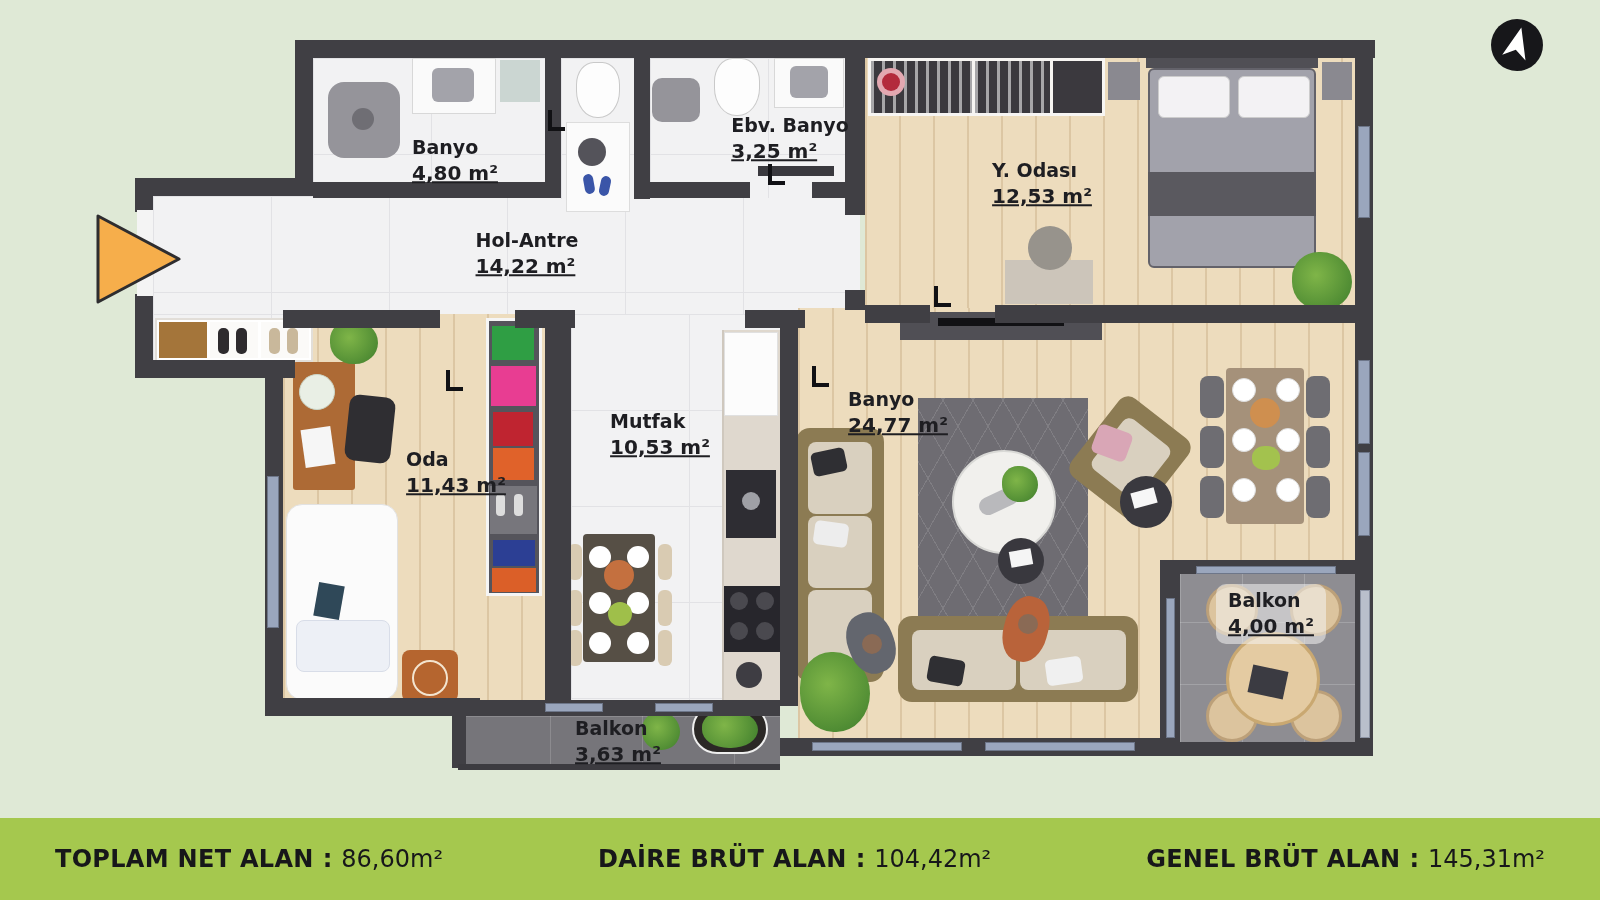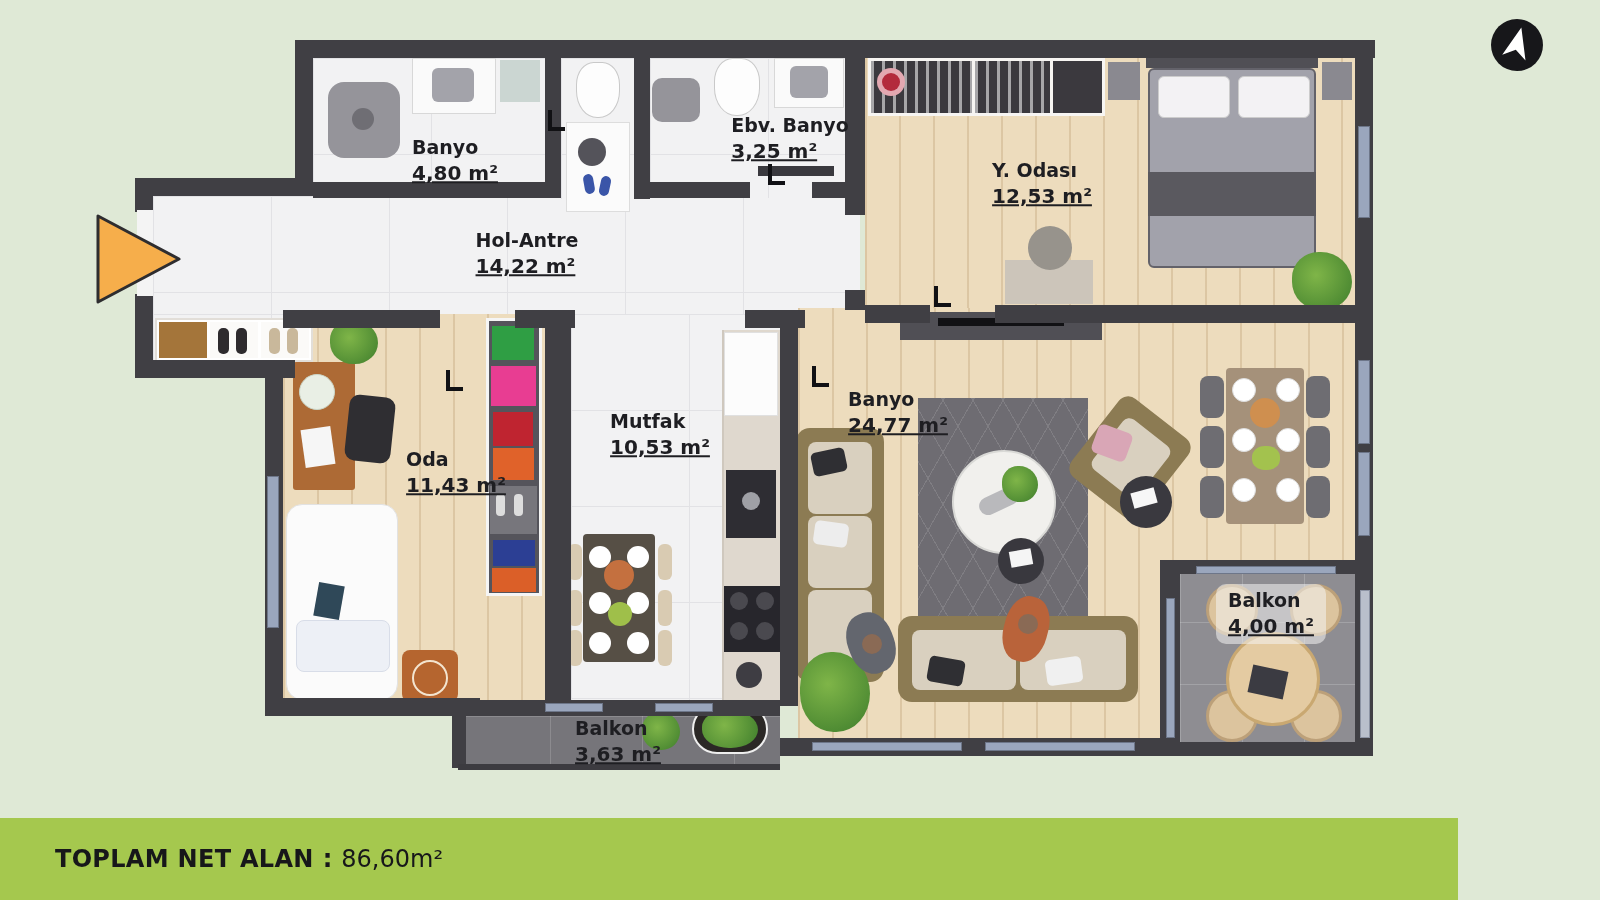--- a/index.html
+++ b/index.html
@@ -27,21 +27,21 @@
   .room-label{position:absolute;transform:translate(-50%,-50%);text-align:left;
         color:#1E1E22;font-weight:bold;line-height:1.32;white-space:nowrap;z-index:30;}
   .room-label .nm{display:block;font-size:19px;}
   .room-label .ar{display:block;font-size:20px;text-decoration:underline;}
   .chip{position:absolute;background:rgba(244,244,242,.55);border-radius:10px;z-index:29;}
   .door-mark{position:absolute;width:13px;height:17px;border-left:4px solid #111114;
         border-bottom:4px solid #111114;z-index:25;}
   .plant{position:absolute;background:radial-gradient(circle at 40% 40%,#7FB548,#3E7D2C);
         border-radius:46% 54% 50% 50%;}
   .circle{border-radius:50%;}
-  .footer{position:absolute;left:0;top:818px;width:1458px;height:82px;background:#A5C84E;
+  .footer{position:absolute;left:0;top:818px;width:1600px;height:82px;background:#A5C84E;
         display:flex;align-items:center;justify-content:space-between;box-sizing:border-box;
         padding:0 55px;color:#17171A;font-size:24px;z-index:40;}
   .footer .stat b{font-weight:800;letter-spacing:.3px;}
   .footer .sep{font-weight:800;margin:0 9px;}
   .rug-pattern{background-image:repeating-linear-gradient(60deg,rgba(255,255,255,.12) 0 1px,transparent 1px 26px),
                repeating-linear-gradient(-60deg,rgba(255,255,255,.12) 0 1px,transparent 1px 26px);}
   .cloth-stripes{background-image:repeating-linear-gradient(90deg,rgba(255,255,255,.55) 0 3px,transparent 3px 11px);}
 </style>
 </head>
 <body>
@@ -306,15 +306,21 @@
     <circle cx="28" cy="28" r="26" fill="#17171A"></circle>
     <g transform="rotate(14 28 28)">
       <path d="M28 10 L40 41 L28 33 L16 41 Z" fill="#FFFFFF"></path>
     </g>
   </svg>
 
   <div class="footer">
     <div class="stat">
       <b>TOPLAM NET ALAN</b><span class="sep">:</span><span>86,60m²</span>
     </div>
+    <div class="stat">
+      <b>DAİRE BRÜT ALAN</b><span class="sep">:</span><span>104,42m²</span>
+    </div>
+    <div class="stat">
+      <b>GENEL BRÜT ALAN</b><span class="sep">:</span><span>145,31m²</span>
+    </div>
   </div>
 
 </div>
 
 </body></html>

